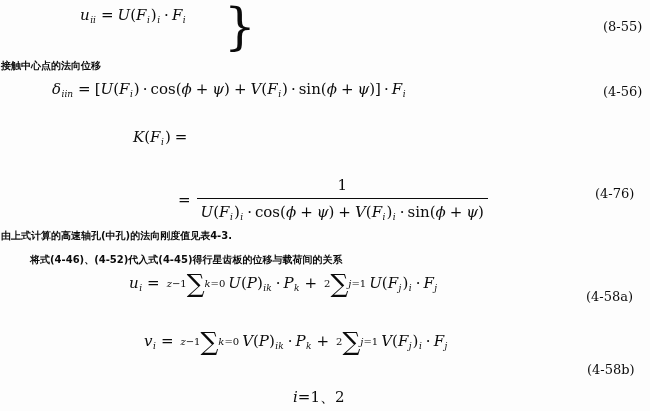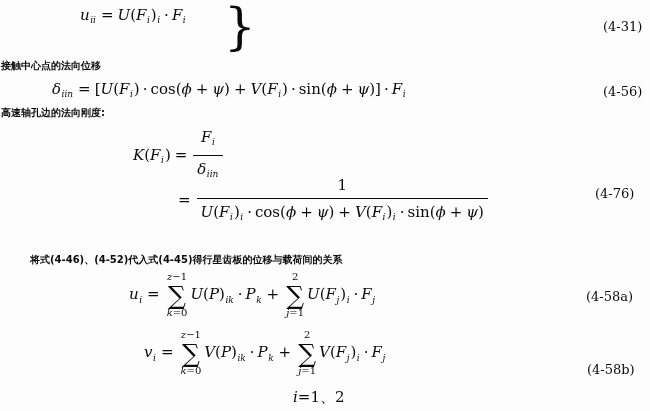--- a/index.html
+++ b/index.html
@@ -29,50 +29,47 @@
   }
   
   .tv{font-style:italic;}
   .tr{font-style:normal;}
   .ts{font-style:italic;font-size:0.6em;vertical-align:-0.35em;margin:0 1px 0 0.5px;}
   .to{margin:0 4px;}
   .td{margin:0 3px;}
   .frac{display:inline-flex;flex-direction:column;align-items:center;vertical-align:middle;margin:0 2px;text-align:center;}
   .fnum{padding:0 4px 1px;}
   .fden{border-top:1.5px solid #0b0b0b;padding:1px 4px 0;}
-  .sum{display:inline-flex;flex-direction:column;align-items:center;vertical-align:middle;margin:0 3px;line-height:1;}
+  .sum{display:inline-flex;flex-direction:row;align-items:center;vertical-align:middle;margin:0 3px;line-height:1;}
   .slim{font-size:10px;line-height:1.25;}
   .sigma{font-size:25px;line-height:0.95;font-family:"DejaVu Serif","DejaVu Sans",serif;}
 </style>
 </head>
 <body>
 
 <div class="page">
 
   <div class="eq" style="left:80px;top:3px"><span class="tv">u</span><span class="ts">ii</span><span class="to">=</span><span class="tv">U</span><span class="tr">(</span><span class="tv">F</span><span class="ts">i</span><span class="tr">)</span><span class="ts">i</span><span class="td">·</span><span class="tv">F</span><span class="ts">i</span></div>
   <div class="brace" style="left:224px;top:-2px">}</div>
-  <div class="eqnum" style="left:603px;top:19px">(4-31)</div>
+  <div class="eqnum" style="left:603px;top:19px">(8-55)</div>
 
   <div class="cjk" style="left:1px;top:56px">接触中心点的法向位移</div>
 
   <div class="eq" style="left:52px;top:77px"><span class="tv">δ</span><span class="ts">iin</span><span class="to">=</span><span class="tr">[</span><span class="tv">U</span><span class="tr">(</span><span class="tv">F</span><span class="ts">i</span><span class="tr">)</span><span class="td">·</span><span class="tr">cos(</span><span class="tv">ϕ</span><span class="to">+</span><span class="tv">ψ</span><span class="tr">)</span><span class="to">+</span><span class="tv">V</span><span class="tr">(</span><span class="tv">F</span><span class="ts">i</span><span class="tr">)</span><span class="td">·</span><span class="tr">sin(</span><span class="tv">ϕ</span><span class="to">+</span><span class="tv">ψ</span><span class="tr">)]</span><span class="td">·</span><span class="tv">F</span><span class="ts">i</span></div>
   <div class="eqnum" style="left:603px;top:84px">(4-56)</div>
 
-  <div class="cjk" style="left:1px;top:103px">高速轴孔边的法向刚度:</div>
 
-  <div class="eq" style="left:133px;top:125px"><span class="tv">K</span><span class="tr">(</span><span class="tv">F</span><span class="ts">i</span><span class="tr">)</span><span class="to">=</span><span class="frac">
-        <span class="fnum"><span class="tv">F</span><span class="ts">i</span></span>
-        <span class="fden"><span class="tv">δ</span><span class="ts">iin</span></span>
-      </span></div>
+  <div class="eq" style="left:133px;top:125px"><span class="tv">K</span><span class="tr">(</span><span class="tv">F</span><span class="ts">i</span><span class="tr">)</span><span class="to">=</span></div>
   <div class="eq" style="left:174px;top:173px"><span class="to">=</span><span class="frac">
         <span class="fnum"><span class="tr">1</span></span>
         <span class="fden"><span class="tv">U</span><span class="tr">(</span><span class="tv">F</span><span class="ts">i</span><span class="tr">)</span><span class="ts">i</span><span class="td">·</span><span class="tr">cos(</span><span class="tv">ϕ</span><span class="to">+</span><span class="tv">ψ</span><span class="tr">)</span><span class="to">+</span><span class="tv">V</span><span class="tr">(</span><span class="tv">F</span><span class="ts">i</span><span class="tr">)</span><span class="ts">i</span><span class="td">·</span><span class="tr">sin(</span><span class="tv">ϕ</span><span class="to">+</span><span class="tv">ψ</span><span class="tr">)</span></span>
       </span></div>
   <div class="eqnum" style="left:595px;top:186px">(4-76)</div>
 
+  <div class="cjk" style="left:1px;top:226px">由上式计算的高速轴孔(中孔)的法向刚度值见表4-3.</div>
 
   <div class="cjk" style="left:30px;top:250px">将式(4-46)、(4-52)代入式(4-45)得行星齿板的位移与载荷间的关系</div>
 
   <div class="eq" style="left:129px;top:271px"><span class="tv">u</span><span class="ts">i</span><span class="to">=</span><span class="sum">
         <span class="slim"><span class="tv">z</span><span class="tr">−1</span></span>
         <span class="sigma">∑</span>
         <span class="slim"><span class="tv">k</span><span class="tr">=0</span></span>
       </span><span class="tv">U</span><span class="tr">(</span><span class="tv">P</span><span class="tr">)</span><span class="ts">ik</span><span class="td">·</span><span class="tv">P</span><span class="ts">k</span><span class="to">+</span><span class="sum">
         <span class="slim"><span class="tr">2</span></span>
         <span class="sigma">∑</span>

